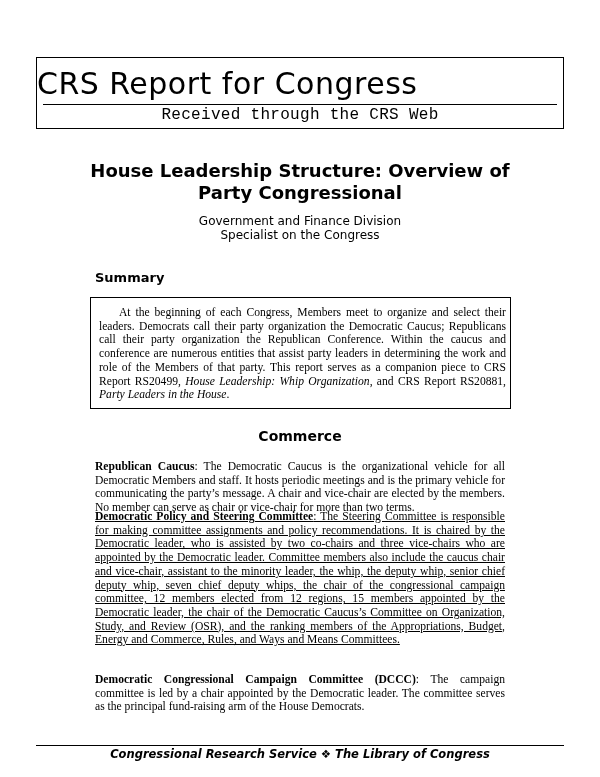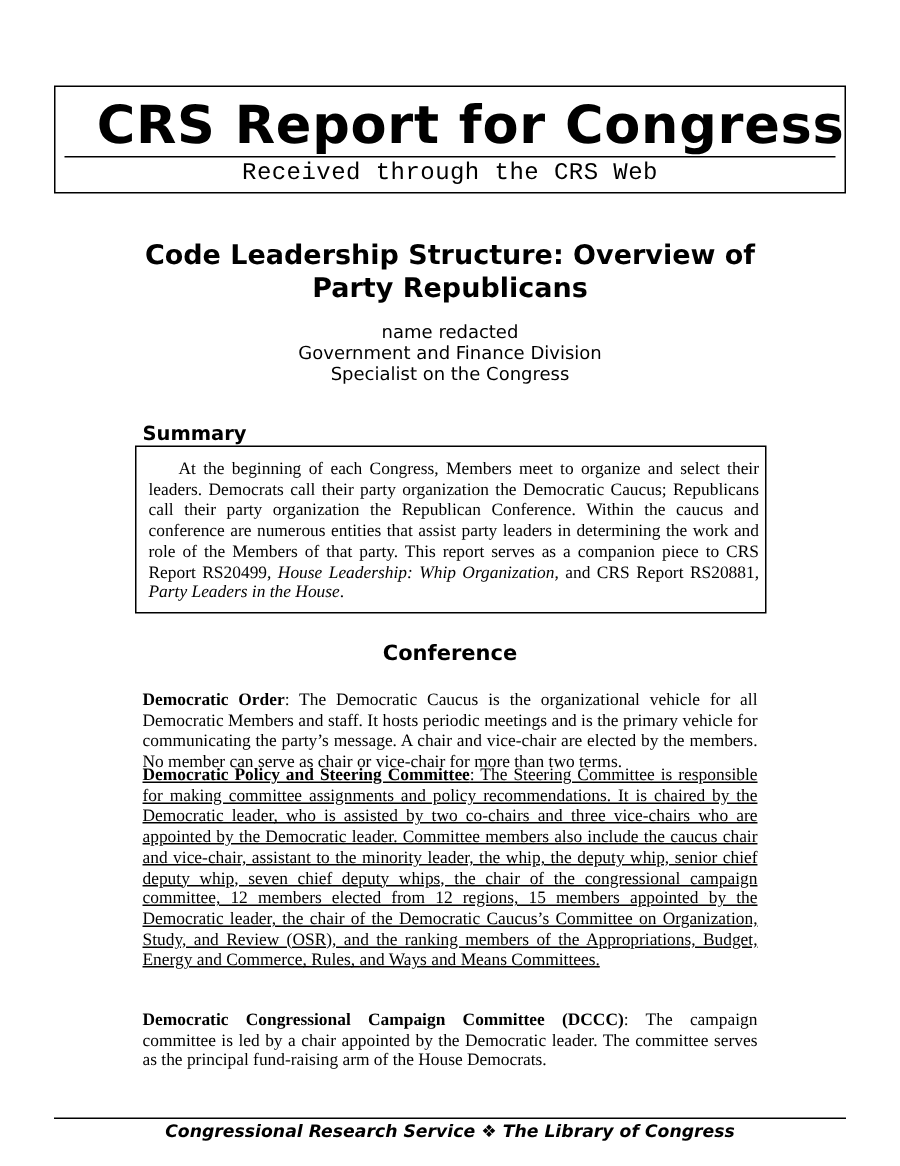--- a/index.html
+++ b/index.html
@@ -2,28 +2,28 @@
 <html><head>
 <meta charset="utf-8">
 <style>
   html, body { margin: 0; padding: 0; background: #ffffff; }
   body { width: 600px; height: 777px; position: relative; overflow: hidden; color: #000; }
   .sans { font-family: "DejaVu Sans", "Liberation Sans", sans-serif; }
   .serif { font-family: "Liberation Serif", "DejaVu Serif", serif; }
 
   .order-block { position: absolute; right: 36px; top: 16px; text-align: right; font-size: 12px; line-height: 14px; }
   .banner { position: absolute; left: 36px; top: 57px; width: 528px; height: 72px; border: 1px solid #000; box-sizing: border-box; }
-  .banner-title { position: absolute; left: 0; right: 0; top: 6px; text-align: right; font-size: 35px; line-height: 40px; letter-spacing: 0.5px; font-weight: bold; }
+  .banner-title { position: absolute; left: 0; right: 0; top: 6px; text-align: left; font-size: 30px; line-height: 40px; letter-spacing: 0.5px; }
   .banner-rule { position: absolute; left: 6px; right: 6px; top: 46px; border-top: 1px solid #000; }
   .banner-sub { position: absolute; left: 0; right: 0; top: 47px; text-align: center; font-size: 16px; line-height: 20px; letter-spacing: 0.3px; font-family: Liberation Mono, monospace; }
 
   .doc-title { position: absolute; left: 90px; right: 90px; top: 160px; text-align: center; font-size: 18px; font-weight: bold; line-height: 22px; }
   .author-block { position: absolute; left: 90px; right: 90px; top: 214px; text-align: center; font-size: 12px; line-height: 14px; }
 
-  .summary-heading { position: absolute; left: 95px; top: 270px; font-size: 13px; font-weight: bold; margin-top: 12px; }
+  .summary-heading { position: absolute; left: 95px; top: 270px; font-size: 13px; font-weight: bold; }
   .summary-box { position: absolute; left: 90px; top: 297px; width: 421px; height: 112px; border: 1px solid #000; box-sizing: border-box; padding: 8px 4px 0 8px; font-size: 11.6px; line-height: 13.7px; text-align: justify; }
   .summary-box p { margin: 0; text-indent: 20px; }
 
   .section-heading { position: absolute; left: 90px; right: 90px; top: 428px; text-align: center; font-size: 14px; font-weight: bold; }
 
   .para { position: absolute; left: 95px; width: 410px; font-size: 11.6px; line-height: 13.7px; text-align: justify; margin: 0; }
   .para b { font-weight: bold; }
   .p1 { top: 460px; }
   .p2 { top: 510px; text-decoration: underline; }
   .p3 { top: 673px; }
@@ -37,38 +37,37 @@
 <div class="order-block sans">
 </div>
 
 <div class="banner sans">
   <div class="banner-title">CRS Report for Congress</div>
   <div class="banner-rule"></div>
   <div class="banner-sub">Received through the CRS Web</div>
 </div>
 
 <div class="doc-title sans">
-  <div>Code Leadership Structure: Overview of</div>
-  <div>Party Republicans</div>
+  <div>House Leadership Structure: Overview of</div>
+  <div>Party Congressional</div>
 </div>
 
 <div class="author-block sans">
-  <div>name redacted</div>
   <div>Government and Finance Division</div>
   <div>Specialist on the Congress</div>
 </div>
 
 <div class="summary-heading sans">Summary</div>
 
 <div class="summary-box serif">
   <p><span>At the beginning of each Congress, Members meet to organize and select their leaders.  Democrats call their party organization the Democratic Caucus; Republicans call their party organization the Republican Conference.   Within the caucus and conference are numerous entities that assist party leaders in determining the work and role of the Members of that party.  This report serves as a companion piece to CRS Report RS20499, </span><i>House Leadership: Whip Organization</i><span>, and CRS Report RS20881, </span><i>Party Leaders in the House</i><span>.</span></p>
 </div>
 
-<div class="section-heading sans">Conference</div>
+<div class="section-heading sans">Commerce</div>
 
-<p class="para p1 serif"><b>Democratic Order</b><span>: The Democratic Caucus is the organizational vehicle for all Democratic Members and staff.  It hosts periodic meetings and is the primary vehicle for communicating the party’s message.  A chair and vice-chair are elected by the members. No member can serve as chair or vice-chair for more than two terms.</span></p>
+<p class="para p1 serif"><b>Republican Caucus</b><span>: The Democratic Caucus is the organizational vehicle for all Democratic Members and staff.  It hosts periodic meetings and is the primary vehicle for communicating the party’s message.  A chair and vice-chair are elected by the members. No member can serve as chair or vice-chair for more than two terms.</span></p>
 
 <p class="para p2 serif"><b>Democratic Policy and Steering Committee</b><span>: The Steering Committee is responsible for making committee assignments and policy recommendations.  It is chaired by the Democratic leader, who is assisted by two co-chairs and three vice-chairs who are appointed by the Democratic leader. Committee members also include the caucus chair and vice-chair, assistant to the minority leader, the whip, the deputy whip, senior chief deputy whip, seven chief deputy whips, the chair of the congressional campaign committee, 12 members elected from 12 regions, 15 members appointed by the Democratic leader, the chair of the Democratic Caucus’s Committee on Organization, Study, and Review (OSR), and the ranking members of the Appropriations, Budget, Energy and Commerce, Rules, and Ways and Means Committees.</span></p>
 
 <p class="para p3 serif"><b>Democratic Congressional Campaign Committee (DCCC)</b><span>: The campaign committee is led by a chair appointed by the Democratic leader. The committee serves as the principal fund-raising arm of the House Democrats.</span></p>
 
 <div class="footer-rule"></div>
 <div class="footer sans">Congressional Research Service ❖ The Library of Congress</div>
 
 </body></html>

